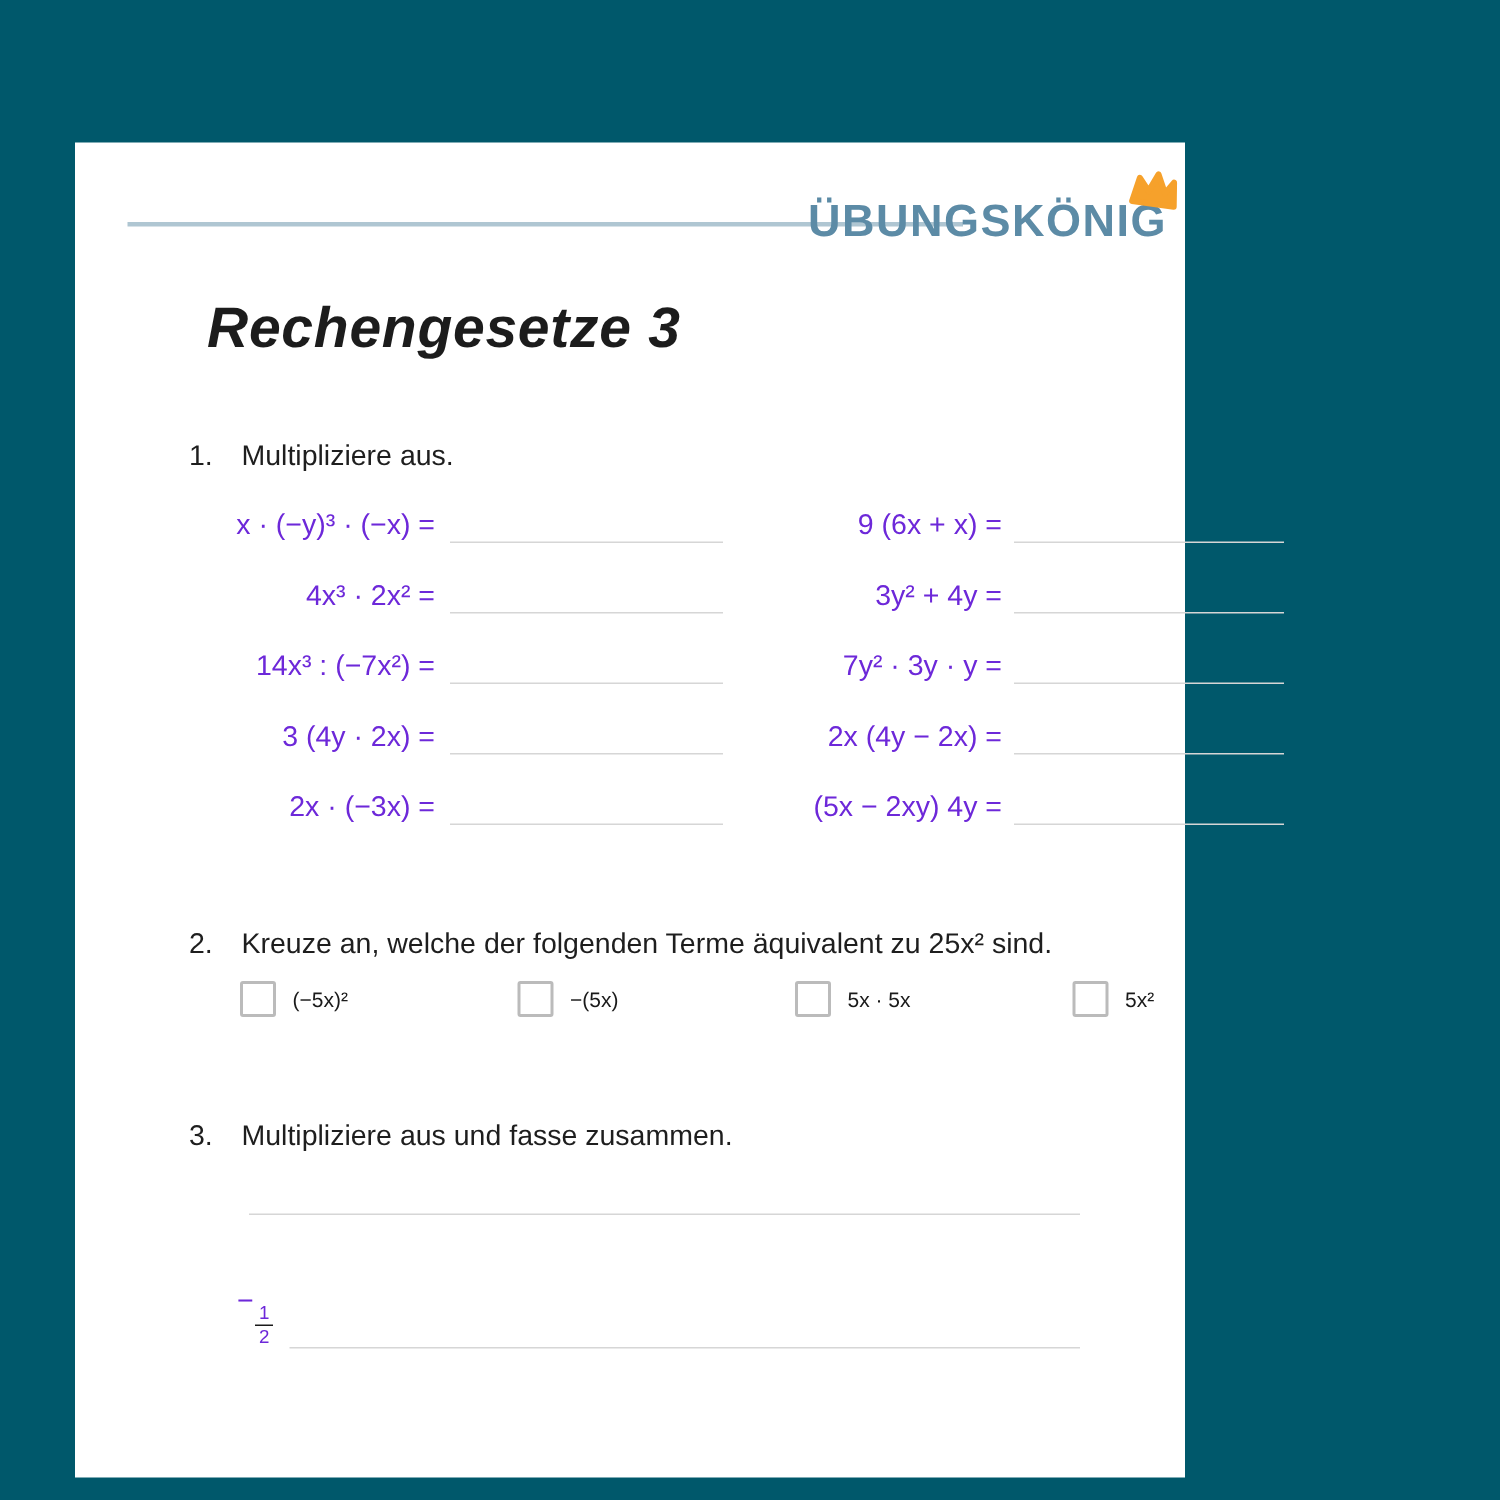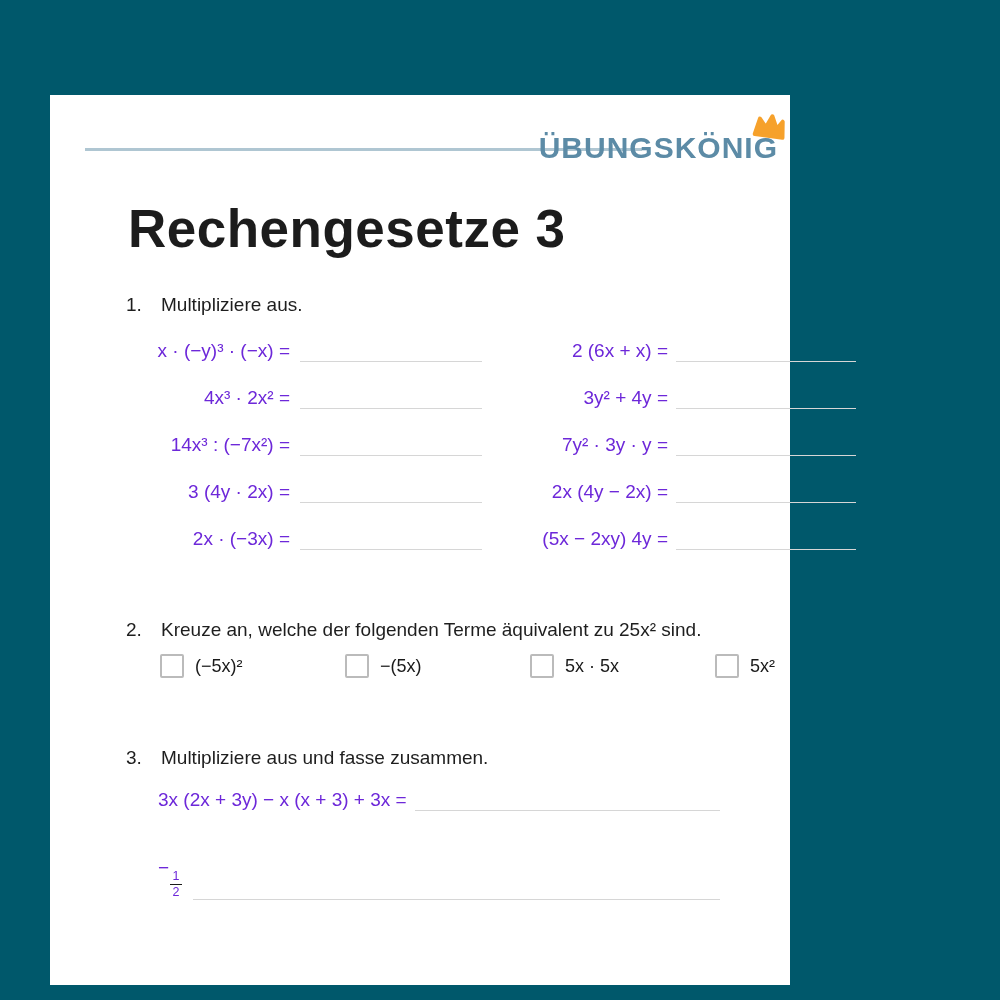--- a/index.html
+++ b/index.html
@@ -14,22 +14,22 @@
   }
   
   .rule{position:absolute;left:35px;top:53px;width:557px;height:3px;background:#AFC6D2;}
   .logo{
     position:absolute;top:36px;right:12px;
     font-size:30px;font-weight:800;letter-spacing:1px;color:#5C8BA6;
   }
   .crown{position:absolute;right:-10px;top:-18px;transform:rotate(8deg);}
   
   .title{
-    position:absolute;left:78px;top:103px;
-    font-size:53px;font-weight:600;color:#1C1C1C;letter-spacing:0.5px;
+    position:absolute;left:88px;top:103px;
+    font-size:38px;font-weight:600;color:#1C1C1C;letter-spacing:0.5px;font-style:italic;
   }
   
   .ex-head{position:absolute;display:flex;font-size:19px;color:#1E1E1E;}
   .ex-head .num{width:22px;}
   .ex-head .txt{margin-left:13px;}
   .ex1-head{left:76px;top:199px;}
   .ex2-head{left:76px;top:524px;}
   .ex3-head{left:76px;top:652px;}
   
   .problems{position:absolute;left:76px;top:243px;display:flex;flex-direction:column;gap:23px;}
@@ -41,21 +41,21 @@
   .line-l{width:182px;margin-left:10px;}
   .line-r{width:180px;margin-left:8px;}
   
   .options{position:absolute;left:110px;top:559px;display:flex;}
   .option{display:flex;align-items:center;width:185px;}
   .option:last-child{width:auto;}
   .cb{
     width:24px;height:24px;border:2px solid #BBBBBB;border-radius:2px;
     background:#fff;box-sizing:border-box;flex:0 0 auto;
   }
-  .opt-label{margin-left:11px;font-size:18px;color:#1A1A1A;white-space:nowrap;}
+  .opt-label{margin-left:11px;font-size:14px;color:#1A1A1A;white-space:nowrap;}
   
   .ex3-row{
     position:absolute;left:108px;right:70px;
     display:flex;align-items:baseline;font-size:19px;color:#1A1A1A;
   }
   .ex3-row .aline{flex:1;margin-left:8px;height:20px;align-self:flex-end;}
   .ex3-r1{top:694px;}
   .ex3-r2{top:762px;}
   .ex3-r3{top:842px;}
   .frac{
@@ -84,21 +84,21 @@
 
   <div class="ex-head ex1-head">
     <span class="num">1.</span>
     <span class="txt">Multipliziere aus.</span>
   </div>
 
   <div class="problems">
     <div class="prob-row">
       <span class="expr expr-l">x · (−y)³ · (−x) =</span>
       <span class="aline line-l"></span>
-      <span class="expr expr-r">2 (6x + x) =</span>
+      <span class="expr expr-r">9 (6x + x) =</span>
       <span class="aline line-r"></span>
     </div>
     <div class="prob-row">
       <span class="expr expr-l">4x³ · 2x² =</span>
       <span class="aline line-l"></span>
       <span class="expr expr-r">3y² + 4y =</span>
       <span class="aline line-r"></span>
     </div>
     <div class="prob-row">
       <span class="expr expr-l">14x³ : (−7x²) =</span>
@@ -143,21 +143,20 @@
       <span class="opt-label">5x²</span>
     </div>
   </div>
 
   <div class="ex-head ex3-head">
     <span class="num">3.</span>
     <span class="txt">Multipliziere aus und fasse zusammen.</span>
   </div>
 
   <div class="ex3-row ex3-r1">
-    <span class="expr">3x (2x + 3y) − x (x + 3) + 3x =</span>
     <span class="aline"></span>
   </div>
 
   <div class="ex3-row ex3-r2">
     <span class="expr"><span>−</span><span class="frac">
           <span class="num">1</span>
           <span class="den">2</span>
         </span></span>
     <span class="aline"></span>
   </div>

